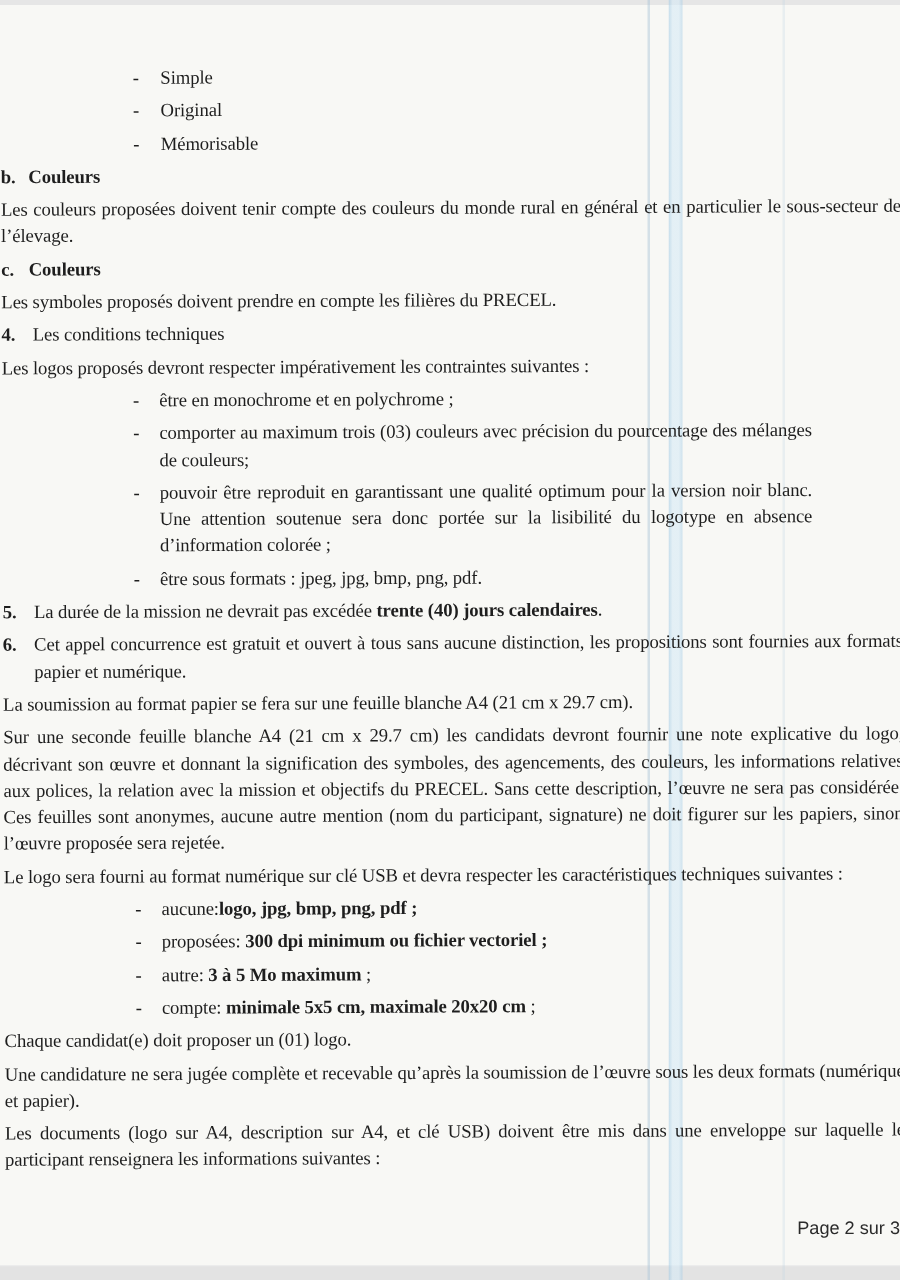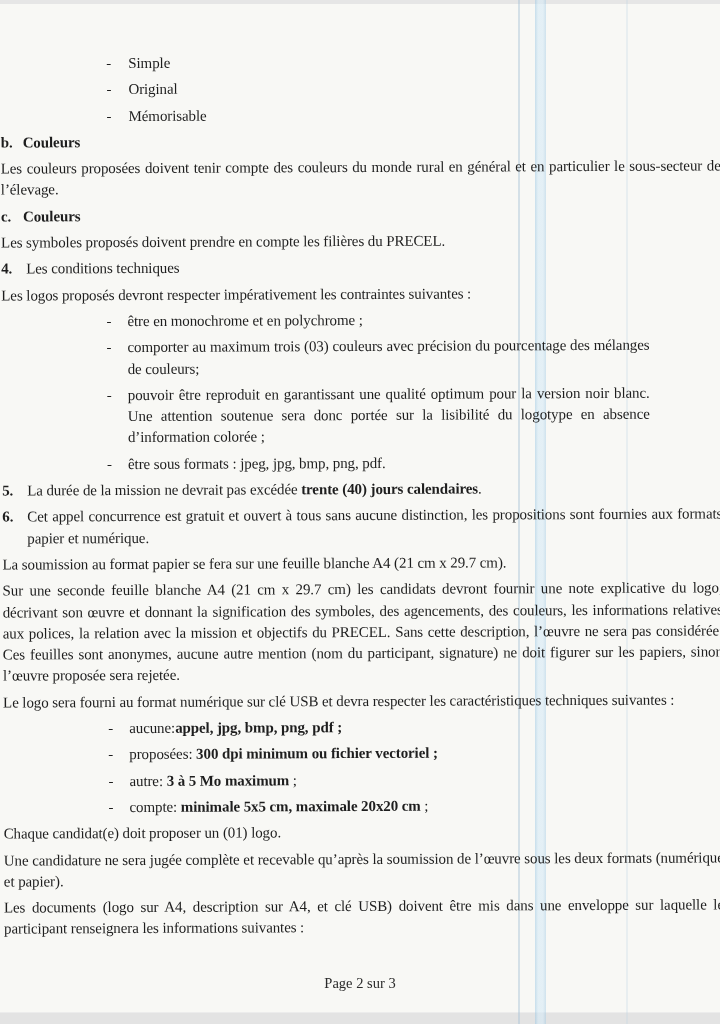--- a/index.html
+++ b/index.html
@@ -46,22 +46,22 @@
   .p-out{margin-left:84px;margin-right:72px;}
   .p-lvl1{margin-left:82px;margin-right:72px;}
   .dashlist li{margin-left:105px;margin-right:72px;}
   .dashlist .dash{width:21px;flex:0 0 auto;}
   .numitem{display:flex;margin-left:57px;margin-right:72px;}
   .numitem .num{width:25px;flex:0 0 auto;font-weight:bold;}
   .numitem .numtext{flex:1;}
 
   .footer{
     position:absolute;left:0;right:0;top:975px;z-index:2;
-    text-align:center;
-    font-family:Liberation Serif, serif;
+    text-align:right;
+    font-family:Liberation Sans, sans-serif;
     font-size:14.5px;color:#2a2a2a;letter-spacing:0;
   }
 </style>
 </head>
 <body>
 
 <div class="page">
 
   <div class="edge-top"></div>
   <div class="edge-bottom"></div>
@@ -138,21 +138,21 @@
 
     <p class="p-lvl1">La soumission au format papier se fera sur une feuille blanche A4 (21 cm x 29.7 cm).</p>
 
     <p class="p-lvl1 just">Sur une seconde feuille blanche A4 (21 cm x 29.7 cm) les candidats devront fournir une note explicative du logo, décrivant son œuvre et donnant la signification des symboles, des agencements, des couleurs, les informations relatives aux polices, la relation avec la mission et objectifs du PRECEL. Sans cette description, l’œuvre ne sera pas considérée. Ces feuilles sont anonymes, aucune autre mention (nom du participant, signature) ne doit figurer sur les papiers, sinon l’œuvre proposée sera rejetée.</p>
 
     <p class="p-lvl1 just">Le logo sera fourni au format numérique sur clé USB et devra respecter les caractéristiques techniques suivantes :</p>
 
     <ul class="dashlist">
       <li>
         <span class="dash">-</span>
-        <span><span>aucune:</span><b>appel, jpg, bmp, png, pdf ;</b><span></span></span>
+        <span><span>aucune:</span><b>logo, jpg, bmp, png, pdf ;</b><span></span></span>
       </li>
       <li>
         <span class="dash">-</span>
         <span><span>proposées: </span><b>300 dpi minimum ou fichier vectoriel ;</b><span></span></span>
       </li>
       <li>
         <span class="dash">-</span>
         <span><span>autre: </span><b>3 à 5 Mo maximum</b><span> ;</span></span>
       </li>
       <li>

